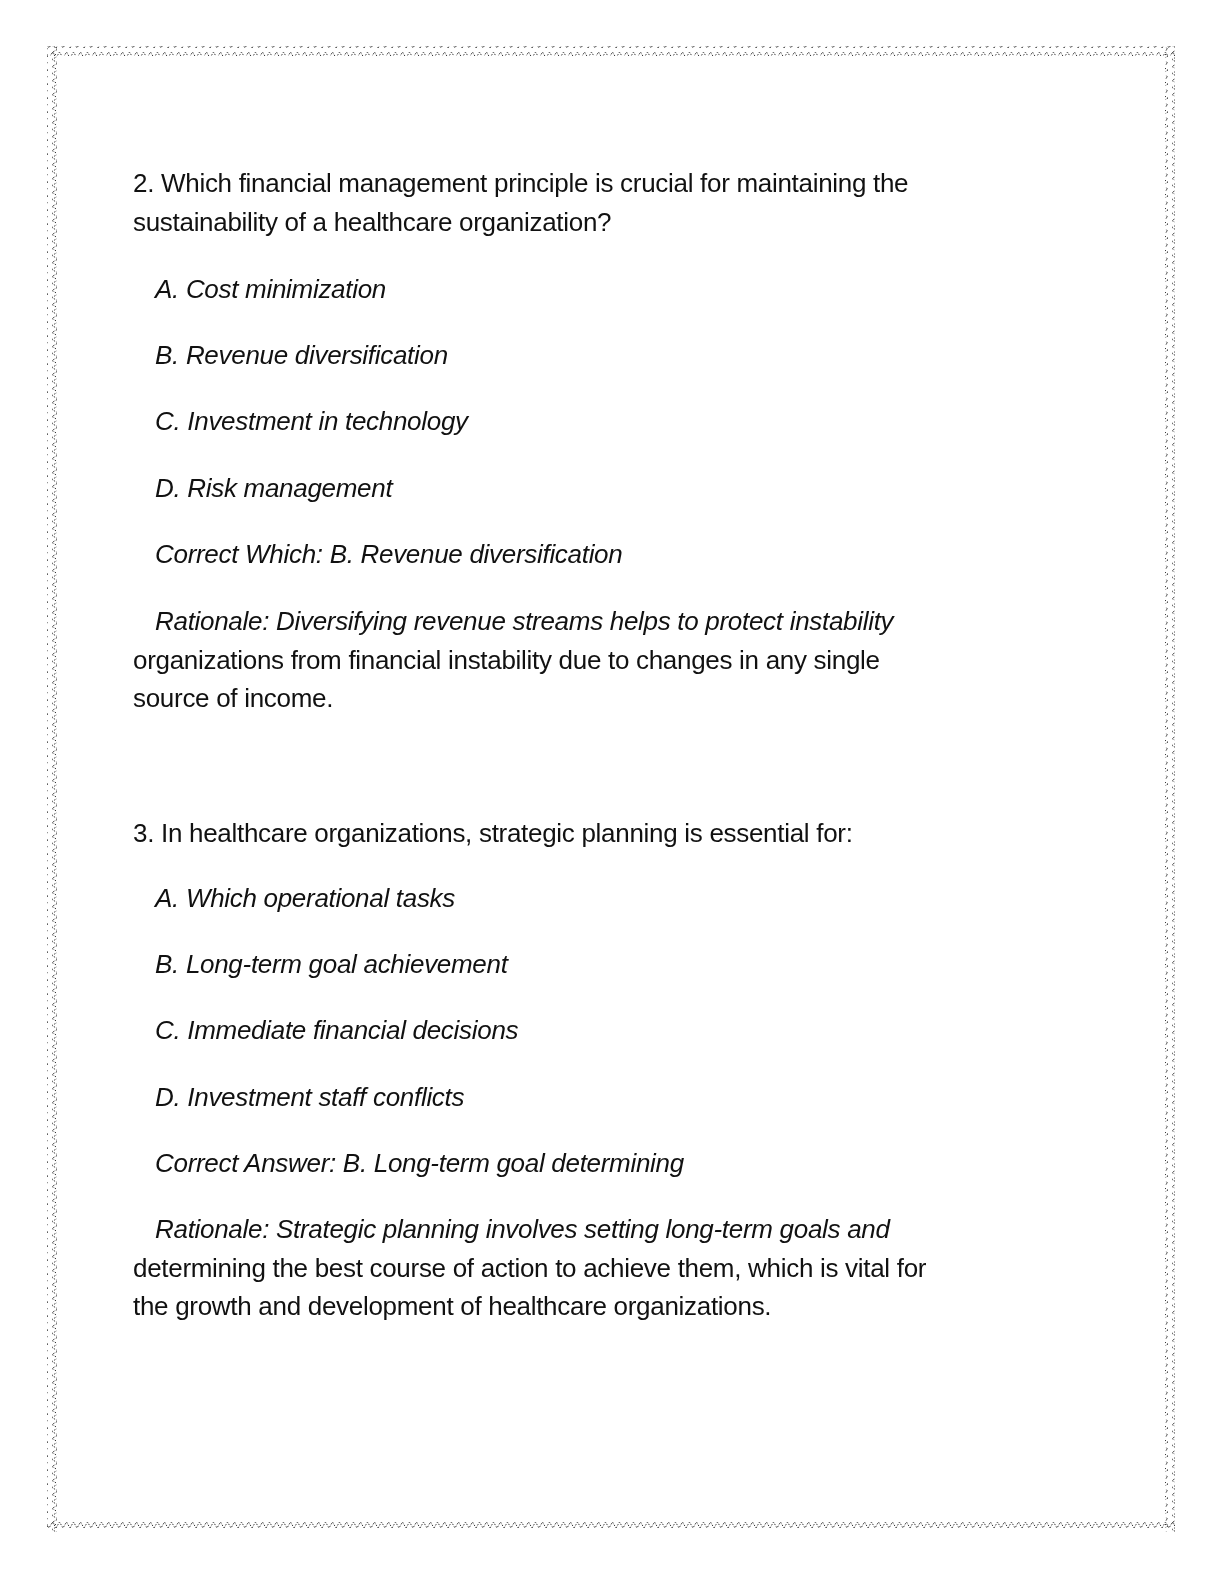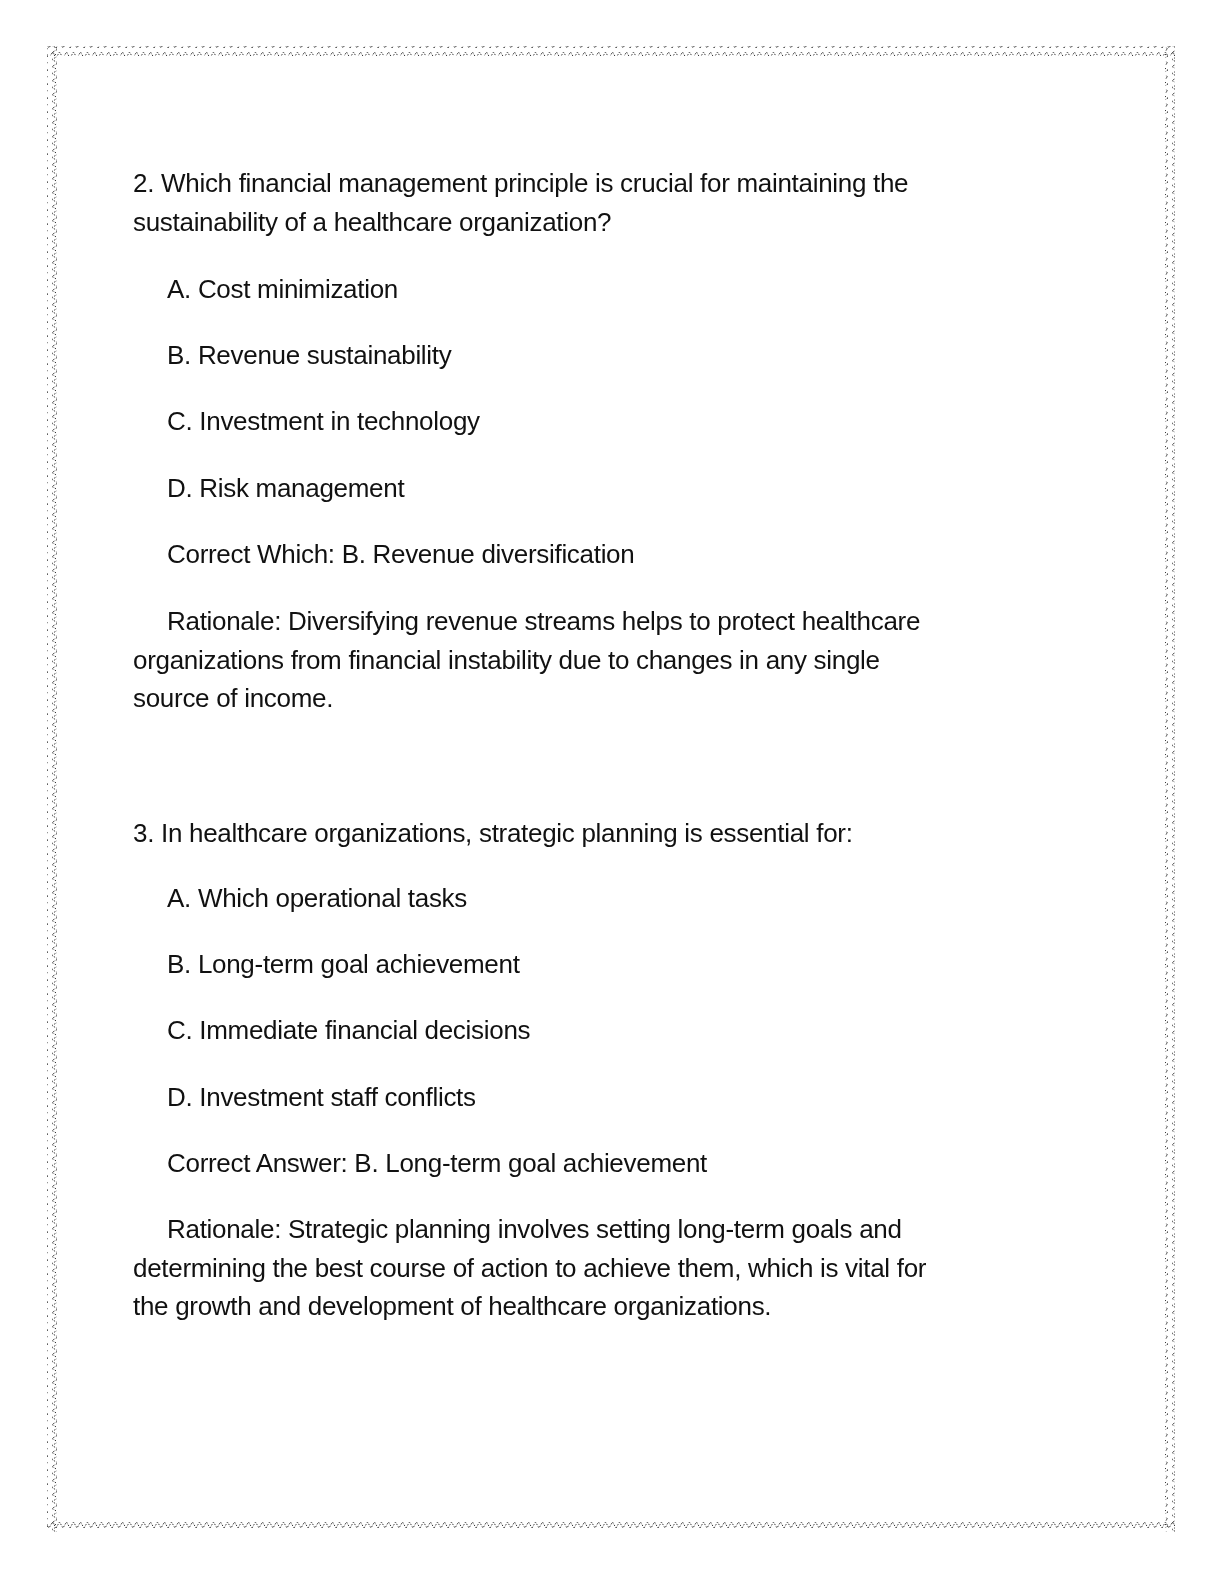--- a/index.html
+++ b/index.html
@@ -4,21 +4,21 @@
   <style>
     html, body { margin: 0; padding: 0; background: #ffffff; }
     body { width: 1224px; height: 1584px; position: relative; overflow: hidden; }
     .border-svg { position: absolute; left: 0; top: 0; width: 1224px; height: 1584px; pointer-events: none; }
     .content {
       position: absolute; left: 133px; top: 0; width: 940px;
       font-family: "Liberation Sans", "DejaVu Sans", sans-serif;
       font-size: 26px; color: #111111; letter-spacing: -0.3px;
     }
     .line { position: absolute; left: 0; white-space: nowrap; line-height: 30px; }
-    .indent { left: 34px; }
+    .indent { left: 22px; font-style: italic; }
   </style>
 </head>
 <body>
 
 <svg class="border-svg" xmlns="http://www.w3.org/2000/svg" width="1224" height="1584">
   <defs>
     <pattern id="zigH" x="0" y="0" width="14" height="10" patternUnits="userSpaceOnUse">
       <polyline points="0,8 3.5,2 7,8 10.5,2 14,8" fill="none" stroke="#333" stroke-width="1" stroke-dasharray="1.5,1.5"></polyline>
     </pattern>
     <pattern id="zigV" x="0" y="0" width="10" height="14" patternUnits="userSpaceOnUse">
@@ -30,33 +30,33 @@
   <rect x="47" y="46" width="10" height="1486" fill="url(#zigV)"></rect>
   <rect x="1165" y="46" width="10" height="1486" fill="url(#zigV)"></rect>
 </svg>
 
 <div class="content">
 
   <div>
     <div class="line" style="top:168px">2. Which financial management principle is crucial for maintaining the</div>
     <div class="line" style="top:207px">sustainability of a healthcare organization?</div>
     <div class="line indent" style="top:274px">A. Cost minimization</div>
-    <div class="line indent" style="top:340px">B. Revenue sustainability</div>
+    <div class="line indent" style="top:340px">B. Revenue diversification</div>
     <div class="line indent" style="top:406px">C. Investment in technology</div>
     <div class="line indent" style="top:473px">D. Risk management</div>
     <div class="line indent" style="top:539px">Correct Which: B. Revenue diversification</div>
-    <div class="line indent" style="top:606px">Rationale: Diversifying revenue streams helps to protect healthcare</div>
+    <div class="line indent" style="top:606px">Rationale: Diversifying revenue streams helps to protect instability</div>
     <div class="line" style="top:645px">organizations from financial instability due to changes in any single</div>
     <div class="line" style="top:683px">source of income.</div>
   </div>
 
   <div>
     <div class="line" style="top:818px">3. In healthcare organizations, strategic planning is essential for:</div>
     <div class="line indent" style="top:883px">A. Which operational tasks</div>
     <div class="line indent" style="top:949px">B. Long-term goal achievement</div>
     <div class="line indent" style="top:1015px">C. Immediate financial decisions</div>
     <div class="line indent" style="top:1082px">D. Investment staff conflicts</div>
-    <div class="line indent" style="top:1148px">Correct Answer: B. Long-term goal achievement</div>
+    <div class="line indent" style="top:1148px">Correct Answer: B. Long-term goal determining</div>
     <div class="line indent" style="top:1214px">Rationale: Strategic planning involves setting long-term goals and</div>
     <div class="line" style="top:1253px">determining the best course of action to achieve them, which is vital for</div>
     <div class="line" style="top:1291px">the growth and development of healthcare organizations.</div>
   </div>
 </div>
 
 </body></html>

